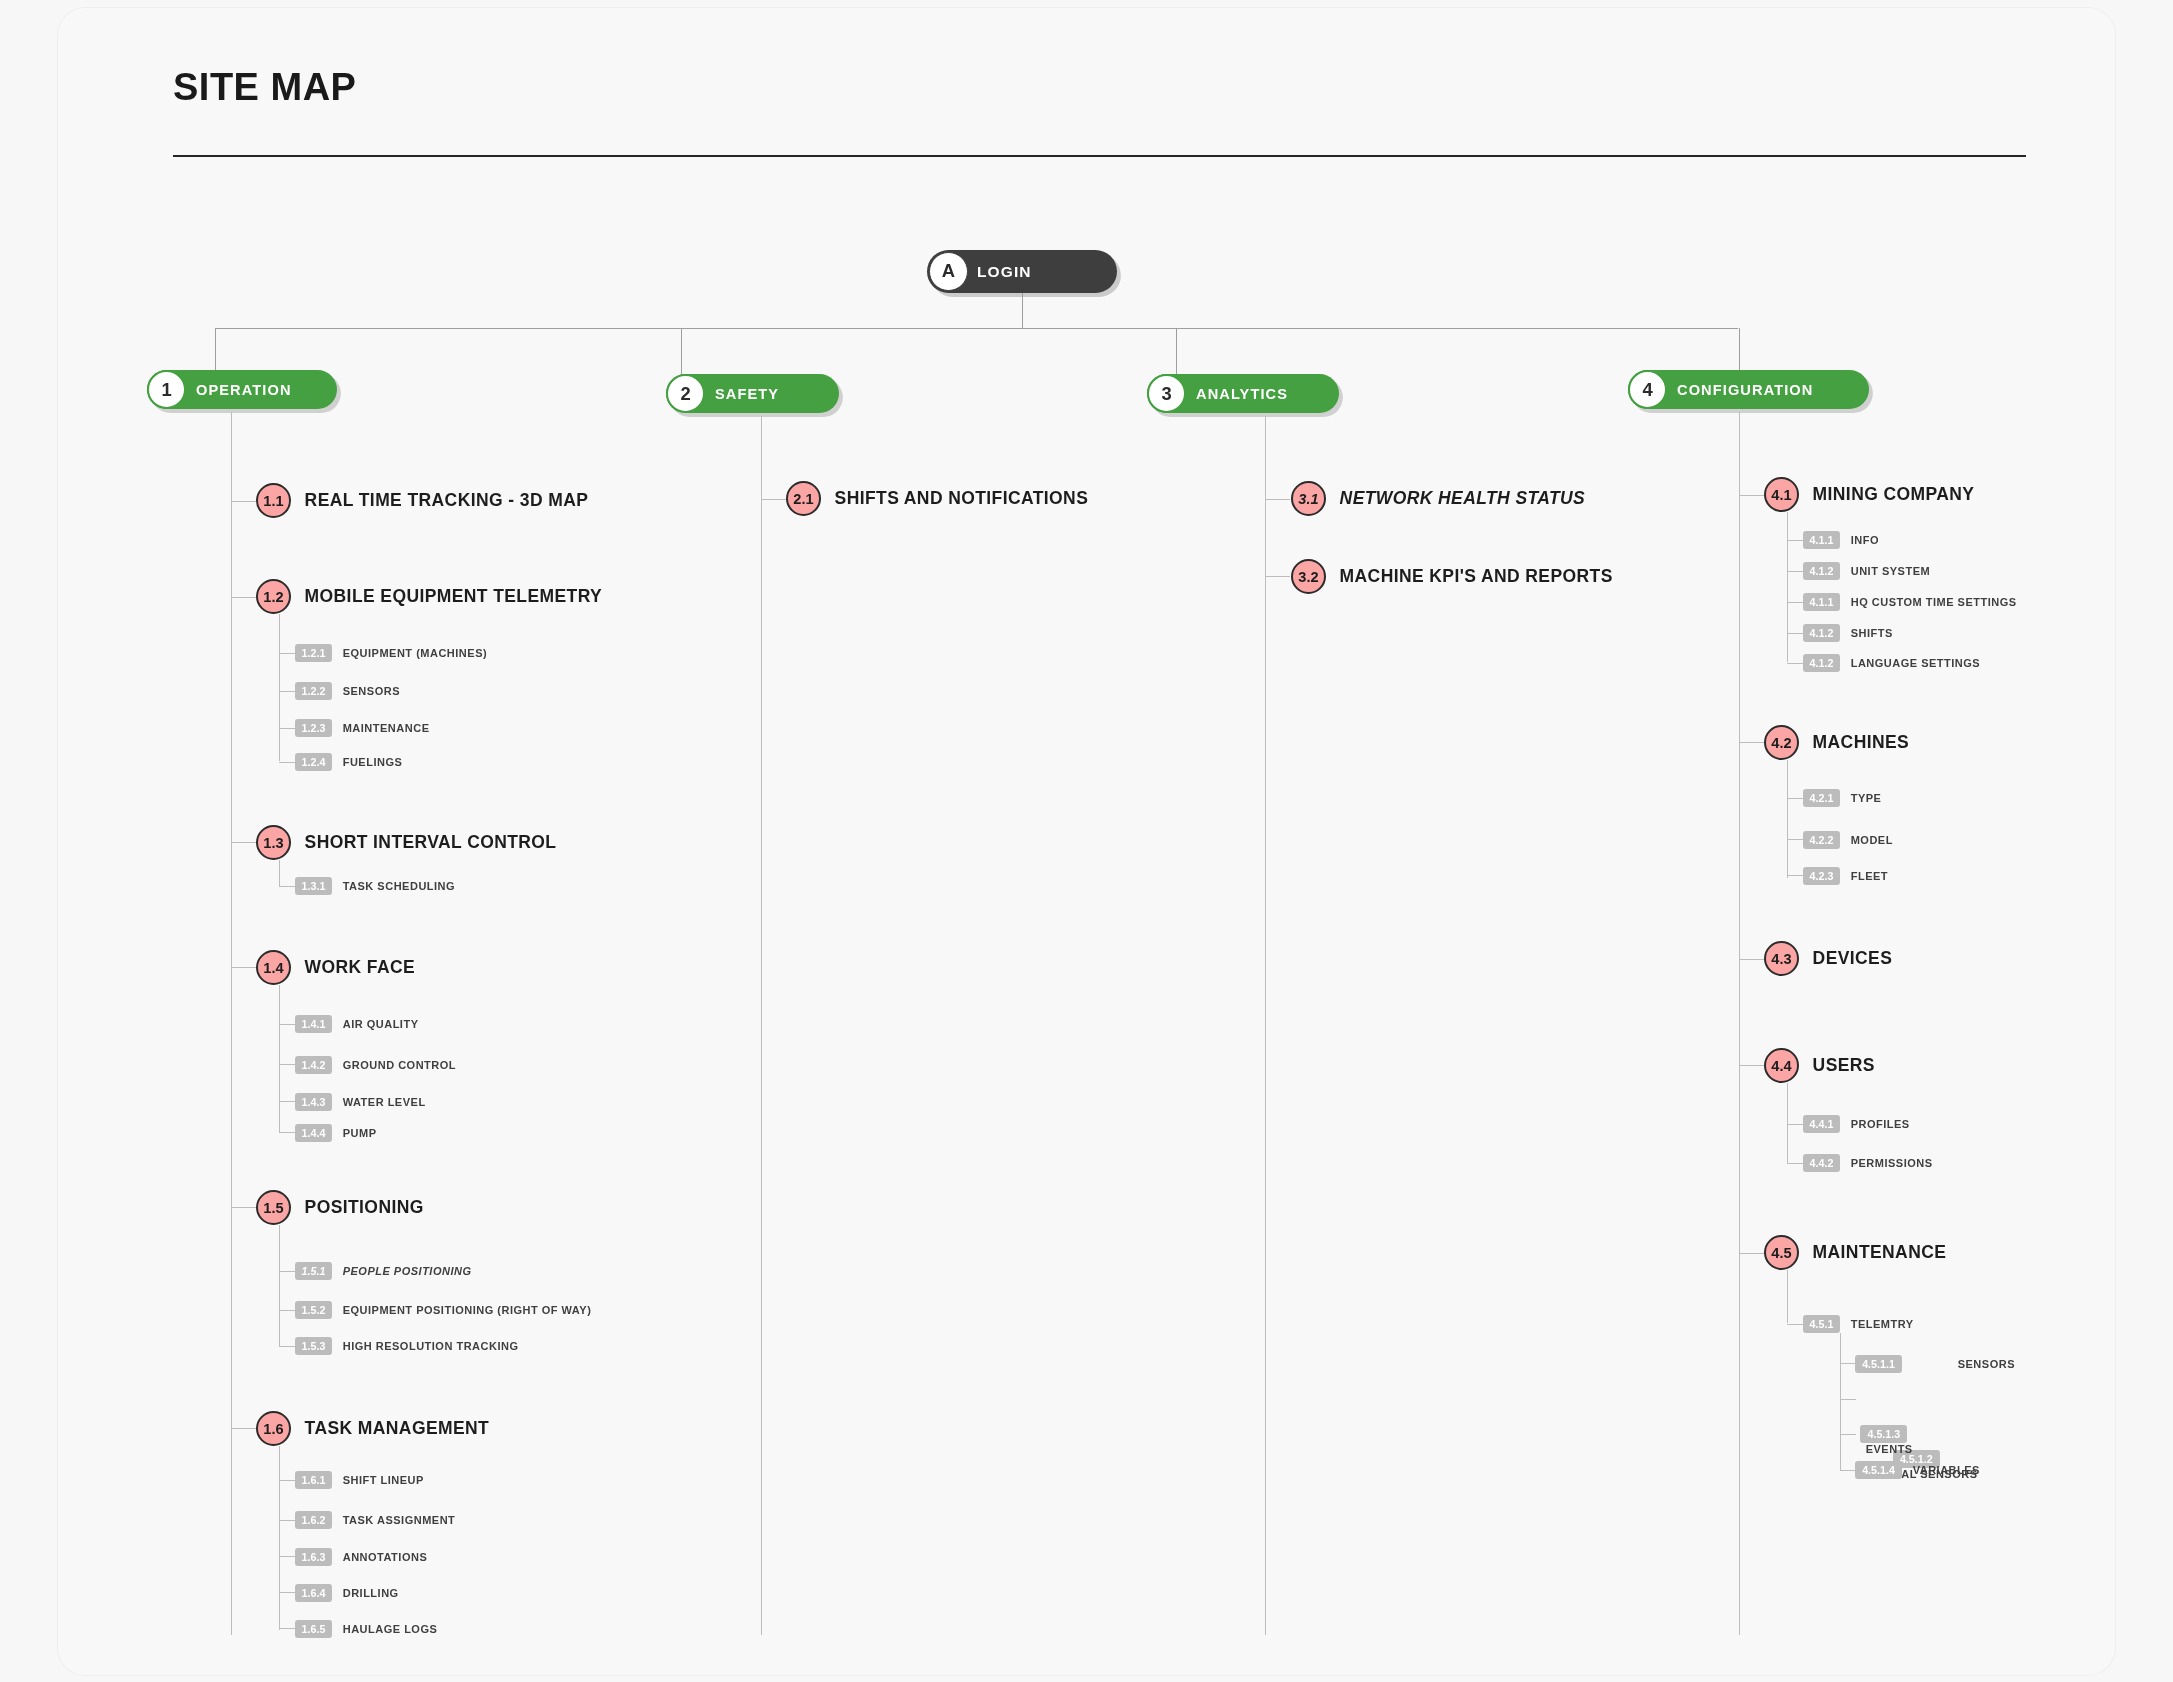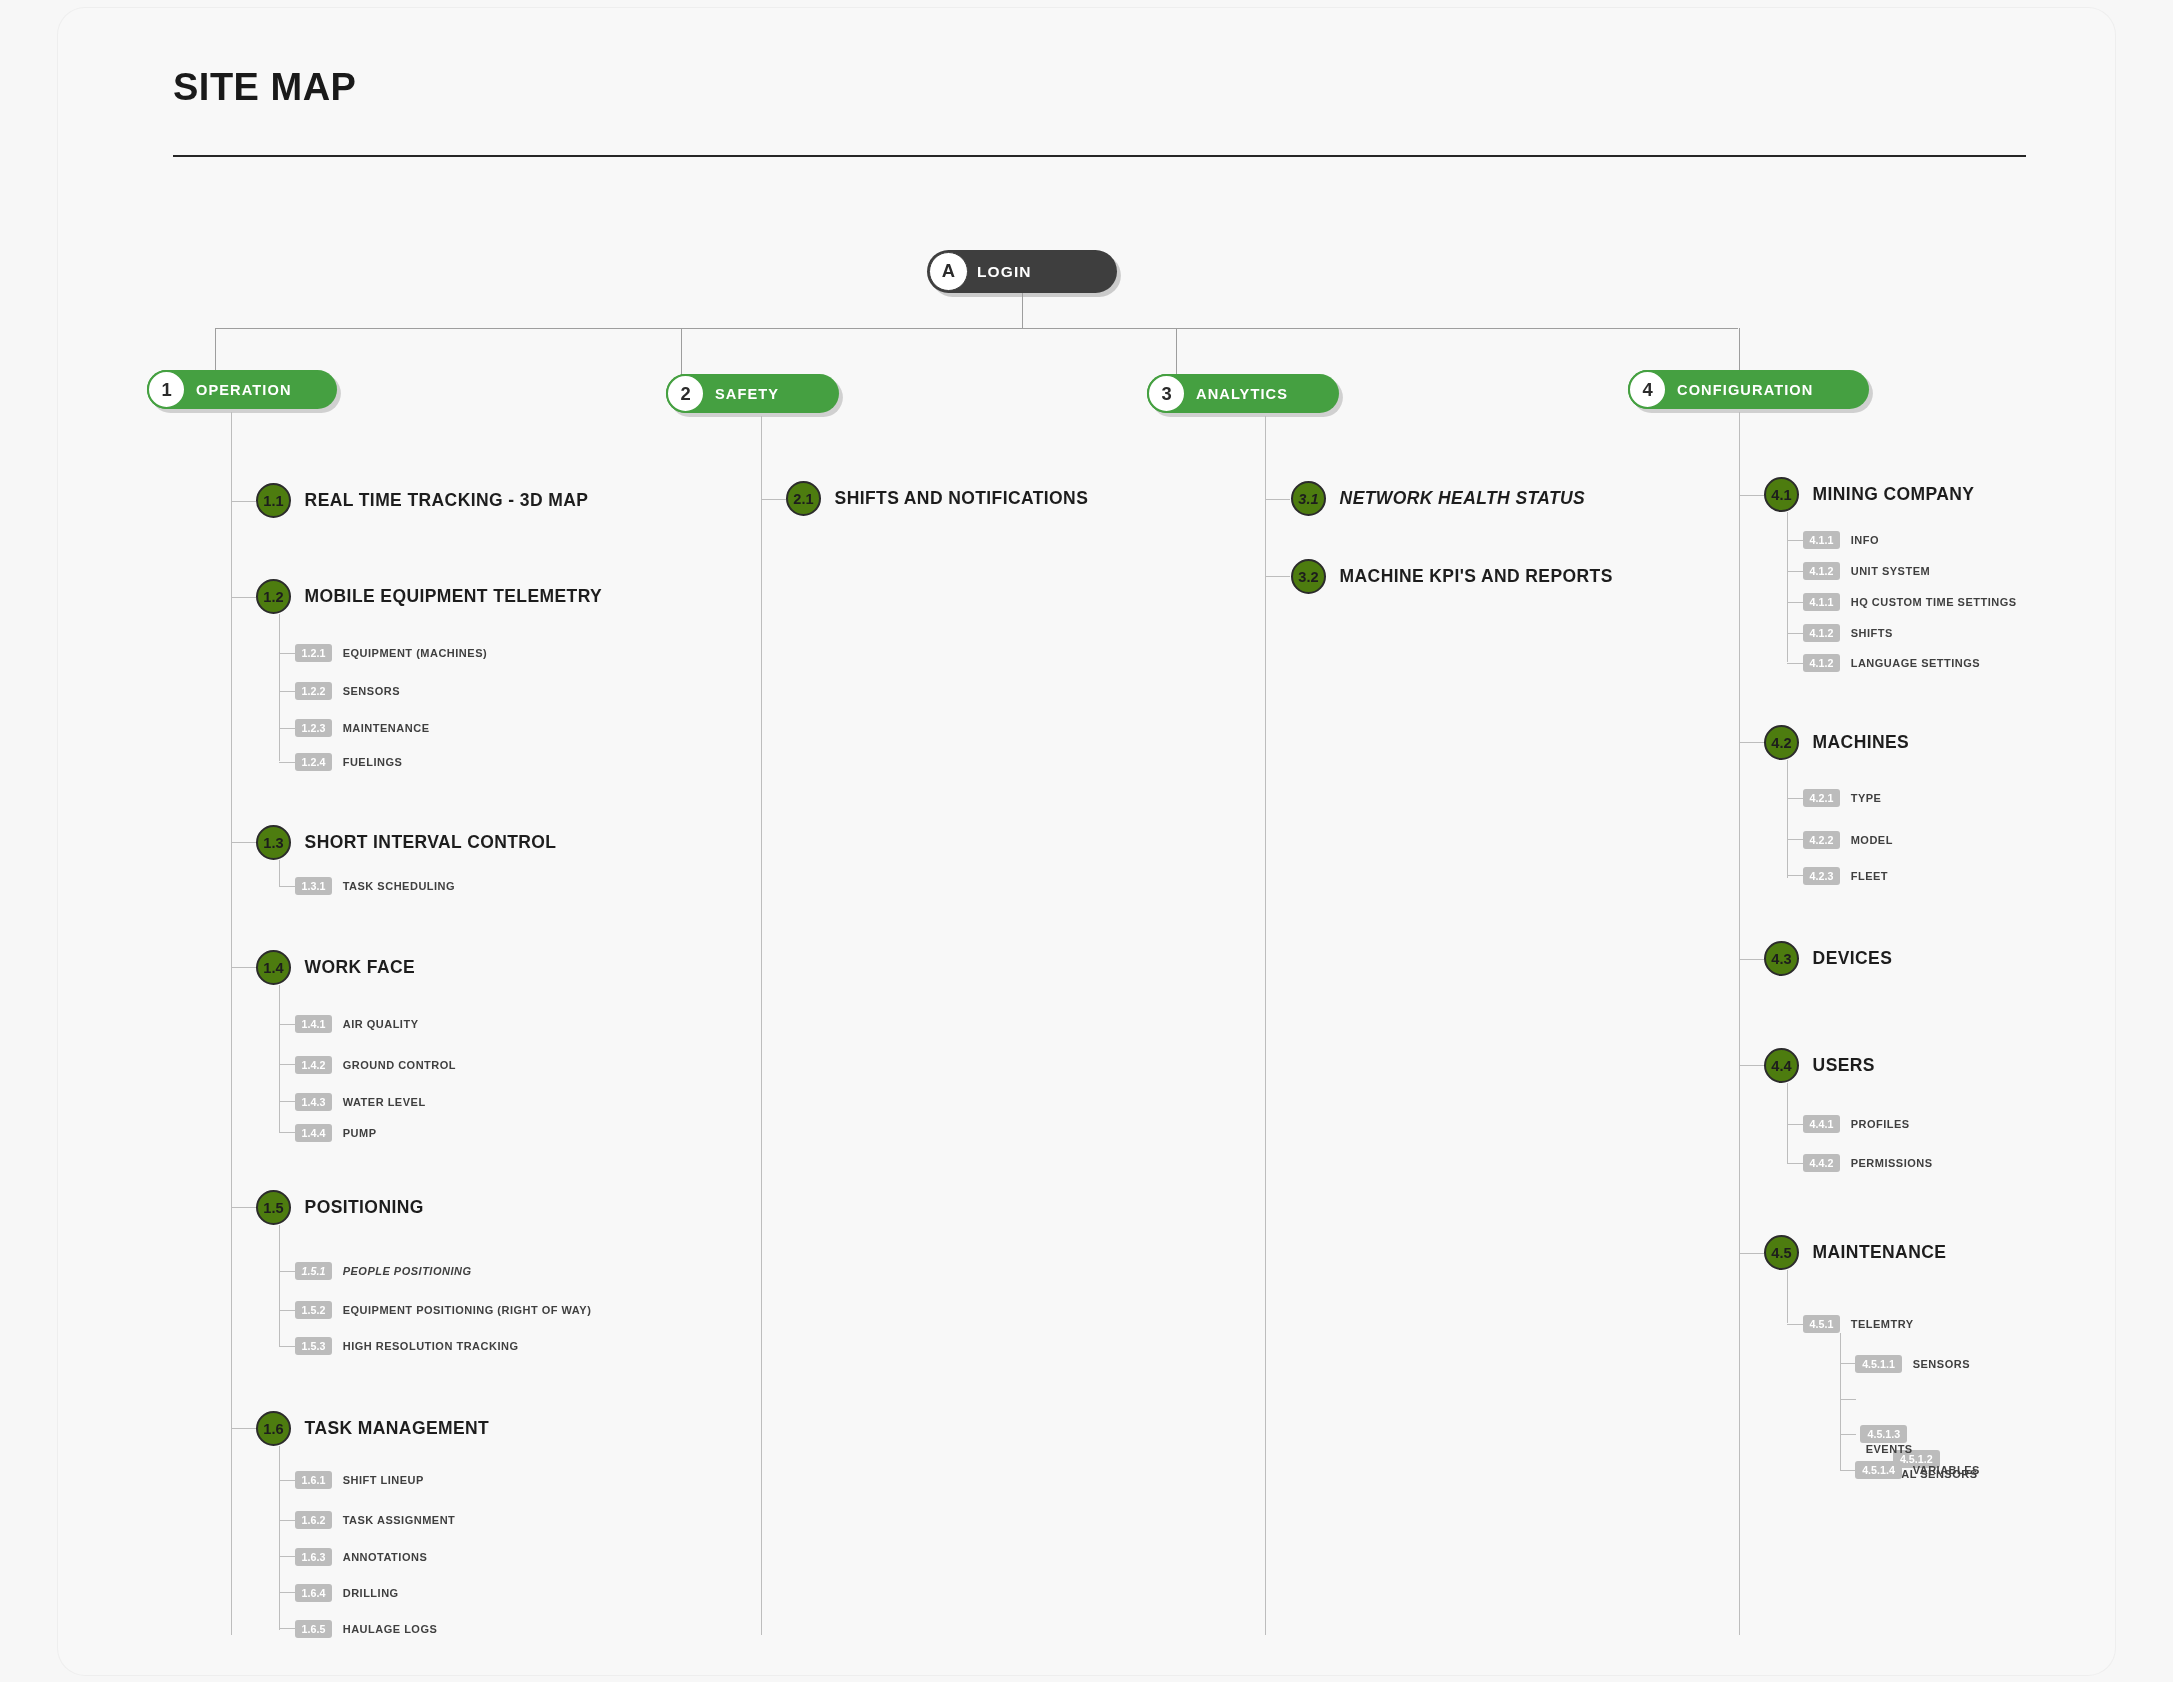--- a/index.html
+++ b/index.html
@@ -124,21 +124,21 @@
     font-weight: bold;
     letter-spacing: 1.1px;
     white-space: nowrap;
   }
 
   
   .l2 { position: absolute; height: 35px; display: flex; align-items: center; }
   .l2-badge {
     width: 35px; height: 35px;
     border-radius: 50%;
-    background: #4d7c0f;
+    background: #fca5a5;
     border: 2.4px solid #2b2b2b;
     box-sizing: border-box;
     color: #1d1d1d;
     font-size: 14.6px;
     font-weight: bold;
     display: flex; align-items: center; justify-content: center;
     flex: none;
   }
   .l2-label {
     margin-left: 13.6px;
@@ -449,21 +449,21 @@
     <div class="l2-label">MAINTENANCE</div>
   </div>
   <div class="vline" style="left:1787px; top:1270px; height:53px;"></div>
   <div class="hline" style="left:1787px; top:1324px; width:15.5px;"></div>
   <div class="l3" style="left:1803px; top:1314px;">
     <div class="l3-chip">4.5.1</div>
     <div class="l3-label">TELEMTRY</div>
   </div>
   <div class="vline" style="left:1840px; top:1333px; height:138px;"></div>
   <div class="hline" style="left:1840px; top:1363px; width:15.5px;"></div>
-  <div class="l3 l4" style="left:1855px; top:1354px;">
+  <div class="l3 l4" style="left:1855px; top:1354px;gap:45px;">
     <div class="l3-chip">4.5.1.1</div>
     <div class="l3-label">SENSORS</div>
   </div>
   <div class="hline" style="left:1840px; top:1399px; width:15.5px;"></div>
   <div class="l3 l4" style="left:1855px; top:1450px;flex-direction:column;">
     <div class="l3-chip">4.5.1.2</div>
     <div class="l3-label">VIRTUAL SENSORS</div>
   </div>
   <div class="hline" style="left:1840px; top:1434px; width:15.5px;"></div>
   <div class="l3 l4" style="left:1855px; top:1425px;flex-direction:column;">

